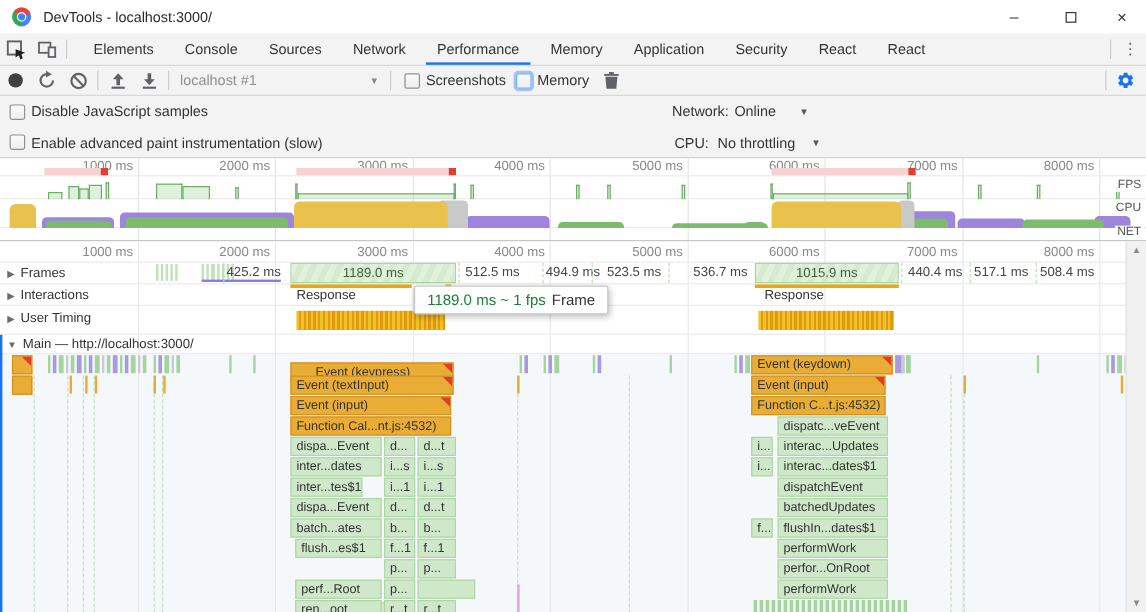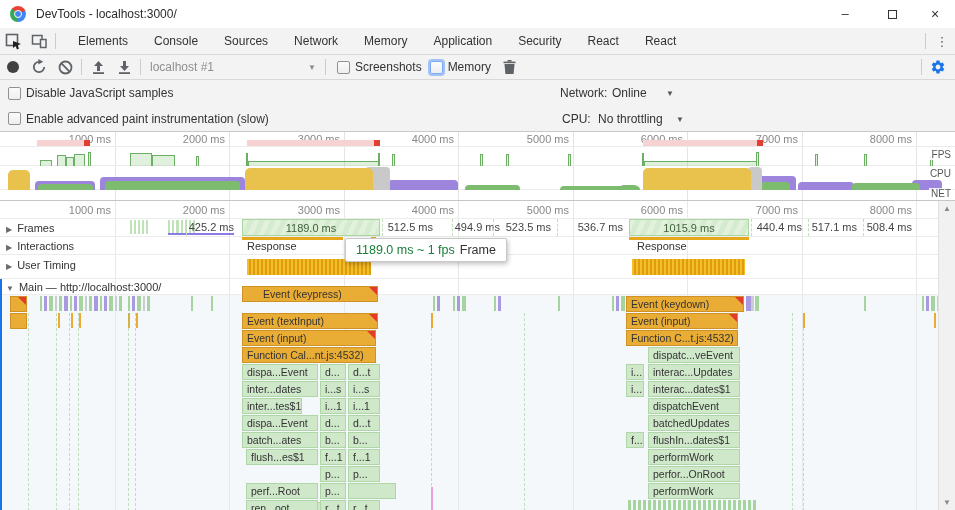--- a/index.html
+++ b/index.html
@@ -124,20 +124,21 @@
           <rect x="1.5" y="1.5" width="9.5" height="8.5" fill="none" stroke="#5f6368" stroke-width="1.5"></rect>
           <rect x="9.5" y="5.5" width="5.5" height="8" fill="#f3f3f3" stroke="#5f6368" stroke-width="1.5"></rect>
         </svg>
     </div>
     <div class="vsep"></div>
     <div id="tab-list">
         <div class="tab">Elements</div>
         <div class="tab">Console</div>
         <div class="tab">Sources</div>
         <div class="tab">Network</div>
+        <div class="tab active">Performance</div>
         <div class="tab">Memory</div>
         <div class="tab">Application</div>
         <div class="tab">Security</div>
         <div class="tab">React</div>
         <div class="tab">React</div>
       </div>
     <div id="tabbar-right">
       <div class="vsep"></div>
       <div id="kebab-icon">⋮</div>
     </div>
@@ -413,21 +414,21 @@
         <div class="vdash" style="left: 56px; top: 112px; height: 198px;"></div>
         <div class="vdash" style="left: 69px; top: 112px; height: 198px;"></div>
         <div class="vdash" style="left: 78px; top: 112px; height: 198px;"></div>
         <div class="vdash" style="left: 128px; top: 112px; height: 198px;"></div>
         <div class="vdash" style="left: 135px; top: 112px; height: 198px;"></div>
         <div class="vdash" style="left: 431px; top: 112px; height: 198px;"></div>
         <div class="vdash" style="left: 524px; top: 112px; height: 198px;"></div>
         <div class="vdash" style="left: 792px; top: 112px; height: 198px;"></div>
         <div class="vdash" style="left: 803px; top: 112px; height: 198px;"></div>
         <div class="mini-stripe" style="left: 431px; top: 286px; width: 2px; height: 24px; background: rgb(231, 159, 224);"></div>
-        <div class="flame-cell y" style="left: 242px; top: 85px; width: 136px; padding-left: 20px;">Event (keypress)<div class="red-corner"></div></div>
+        <div class="flame-cell y" style="left: 242px; top: 101px; width: 136px; padding-left: 20px;">Event (keypress)<div class="red-corner"></div></div>
         <div class="flame-cell y" style="left: 242px; top: 112px; width: 136px;">Event (textInput)<div class="red-corner"></div></div>
         <div class="flame-cell y" style="left: 242px; top: 129px; width: 134px;">Event (input)<div class="red-corner"></div></div>
         <div class="flame-cell y" style="left: 242px; top: 146px; width: 134px;">Function Cal...nt.js:4532)</div>
         <div class="flame-cell g" style="left: 242px; top: 163px; width: 76px;">dispa...Event</div>
         <div class="flame-cell g" style="left: 320px; top: 163px; width: 26px;">d...</div>
         <div class="flame-cell g" style="left: 348px; top: 163px; width: 32px;">d...t</div>
         <div class="flame-cell g" style="left: 242px; top: 180px; width: 76px;">inter...dates</div>
         <div class="flame-cell g" style="left: 320px; top: 180px; width: 26px;">i...s</div>
         <div class="flame-cell g" style="left: 348px; top: 180px; width: 32px;">i...s</div>
         <div class="flame-cell g" style="left: 242px; top: 197px; width: 60px;">inter...tes$1</div>

